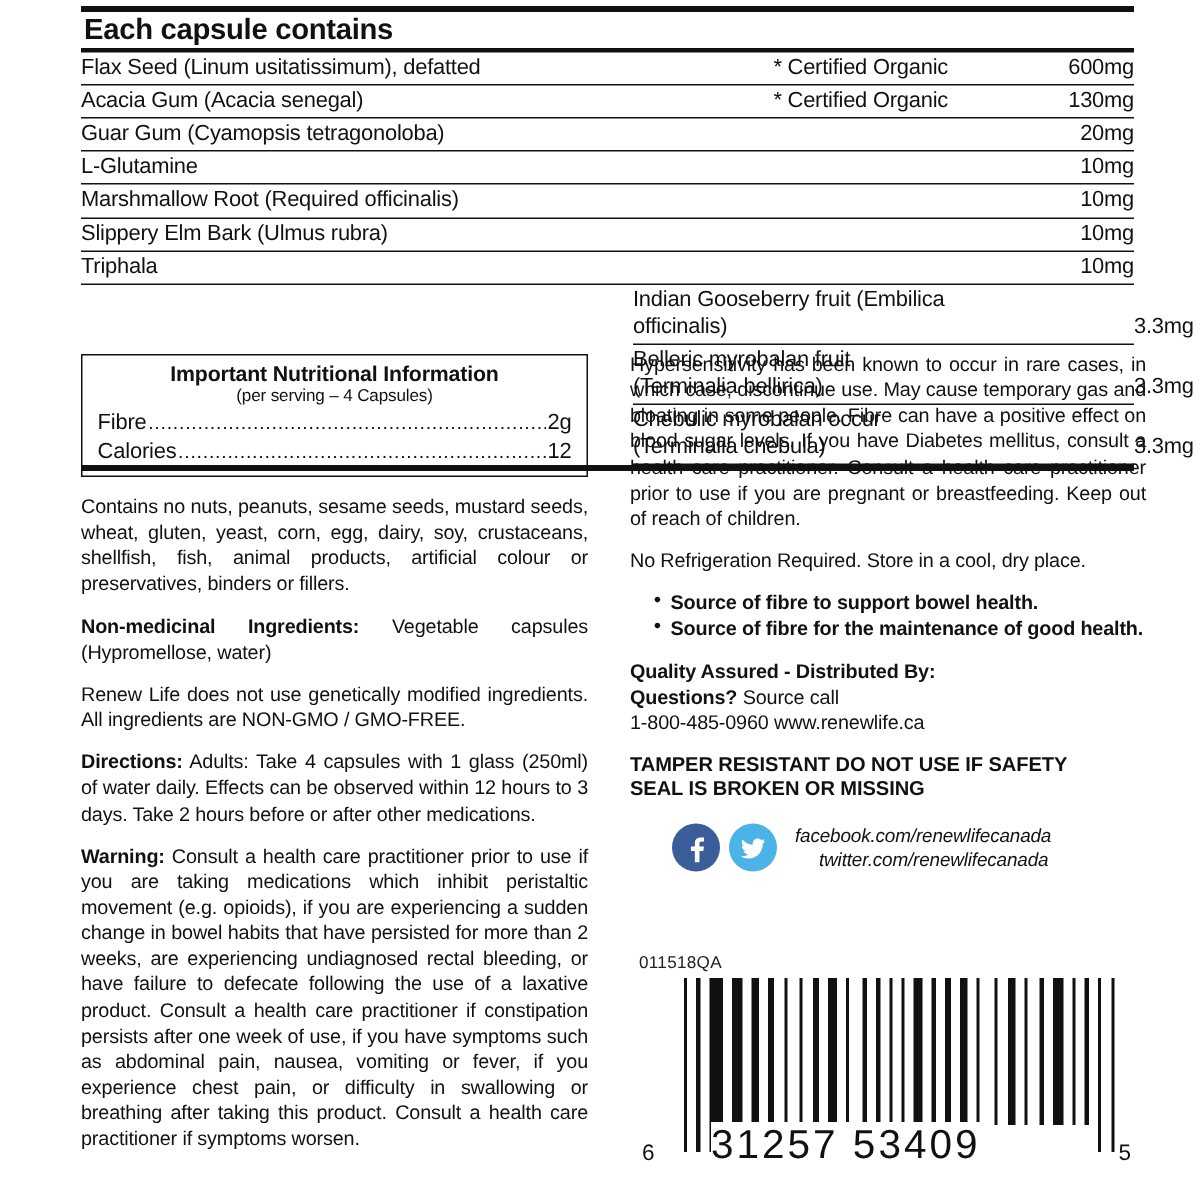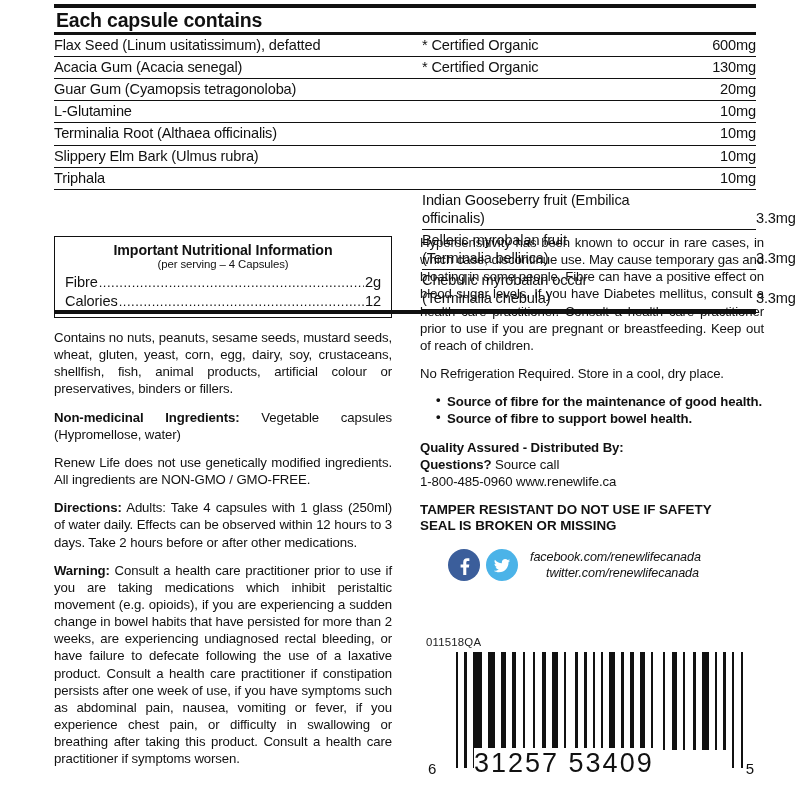--- a/index.html
+++ b/index.html
@@ -48,21 +48,21 @@
   }
   table.ing-table td {
     font-size: 14.6px;
     line-height: 1.24;
     padding: 1px 0 2px 0;
     vertical-align: bottom;
     border-bottom: 1px solid #111;
     letter-spacing: -0.15px;
   }
   td.c-name   { width: 368px; padding-left: 2px; margin-top: 20px; }
-  td.c-org    { width: 210px; text-align: left; padding-left: 16px; }
+  td.c-org    { width: 210px; text-align: right; padding-left: 16px; }
   td.c-amt    { width: 124px; text-align: right; padding-right: 2px; }
 
   tr.sub td.c-name { padding-left: 24px; }
   tr.sub td.c-name { border-left: none; }
 
   
   tr.sub > td.indent-cell { width: 24px; border-bottom: none; padding: 0; }
   tr.sub > td.c-name.sub-name { width: 344px; padding-left: 0; }
 
   
@@ -240,21 +240,21 @@
           <td class="c-name">Guar Gum (Cyamopsis tetragonoloba)</td>
           <td class="c-org"></td>
           <td class="c-amt">20mg</td>
         </tr>
         <tr>
           <td class="c-name">L-Glutamine</td>
           <td class="c-org"></td>
           <td class="c-amt">10mg</td>
         </tr>
         <tr>
-          <td class="c-name">Terminalia Root (Althaea officinalis)</td>
+          <td class="c-name">Marshmallow Root (Required officinalis)</td>
           <td class="c-org"></td>
           <td class="c-amt">10mg</td>
         </tr>
         <tr>
           <td class="c-name">Slippery Elm Bark (Ulmus rubra)</td>
           <td class="c-org"></td>
           <td class="c-amt">10mg</td>
         </tr>
         <tr>
           <td class="c-name">Triphala</td>
@@ -313,22 +313,22 @@
     <p class="body last"><span class="b">Warning:</span><span> Consult a health care practitioner prior to use if you are taking medications which inhibit peristaltic movement (e.g. opioids), if you are experiencing a sudden change in bowel habits that have persisted for more than 2 weeks, are experiencing undiagnosed rectal bleeding, or have failure to defecate following the use of a laxative product. Consult a health care practitioner if constipation persists after one week of use, if you have symptoms such as abdominal pain, nausea, vomiting or fever, if you experience chest pain, or difficulty in swallowing or breathing after taking this product. Consult a health care practitioner if symptoms worsen.</span></p>
   </div>
 
   <div class="col-right">
 
     <p class="body">Hypersensitivity has been known to occur in rare cases, in which case, discontinue use. May cause temporary gas and bloating in some people. Fibre can have a positive effect on blood sugar levels. If you have Diabetes mellitus, consult a health care practitioner. Consult a health care practitioner prior to use if you are pregnant or breastfeeding. Keep out of reach of children.</p>
 
     <p class="body nojust">No Refrigeration Required. Store in a cool, dry place.</p>
 
     <ul class="claims">
+      <li>Source of fibre to support bowel health.</li>
       <li>Source of fibre for the maintenance of good health.</li>
-      <li>Source of fibre to support bowel health.</li>
     </ul>
 
     <div class="qa-block">
       <div class="b">Quality Assured - Distributed By:</div>
       <div><span class="b">Questions?</span><span> Source call</span></div>
       <div>1-800-485-0960  www.renewlife.ca</div>
     </div>
 
     <div class="tamper">
       <div>TAMPER RESISTANT DO NOT USE IF SAFETY</div>

